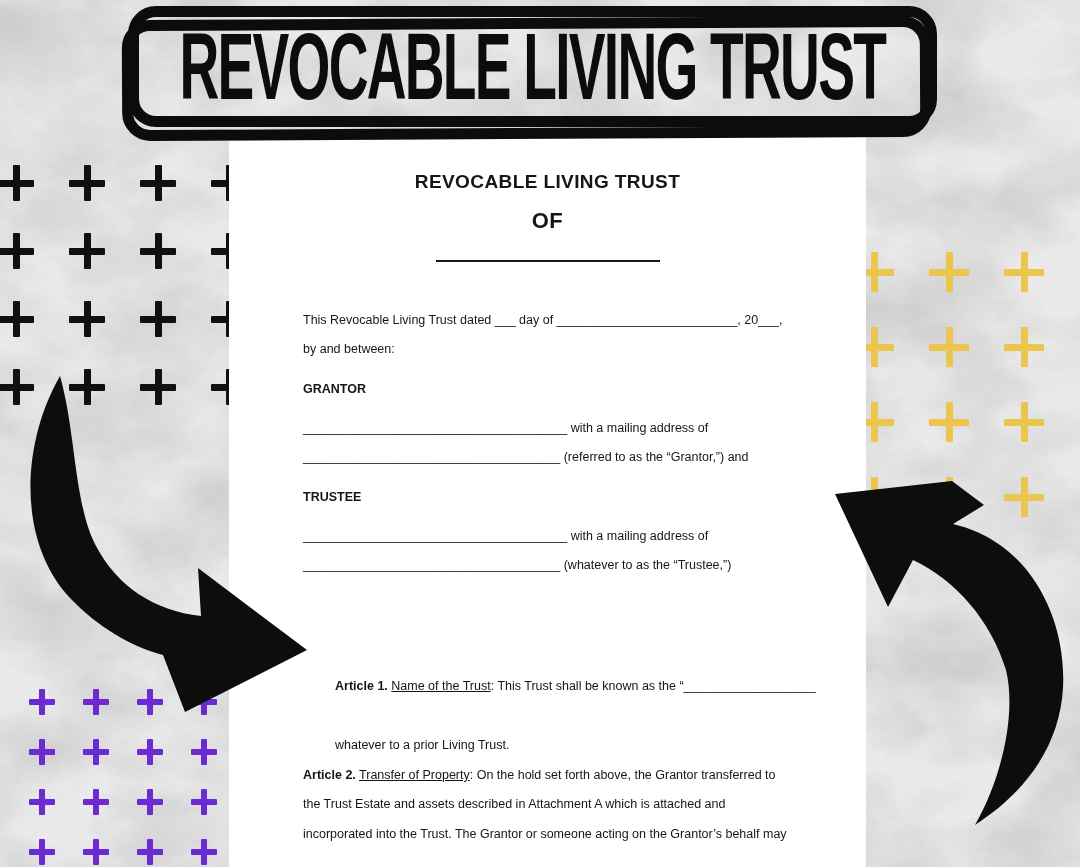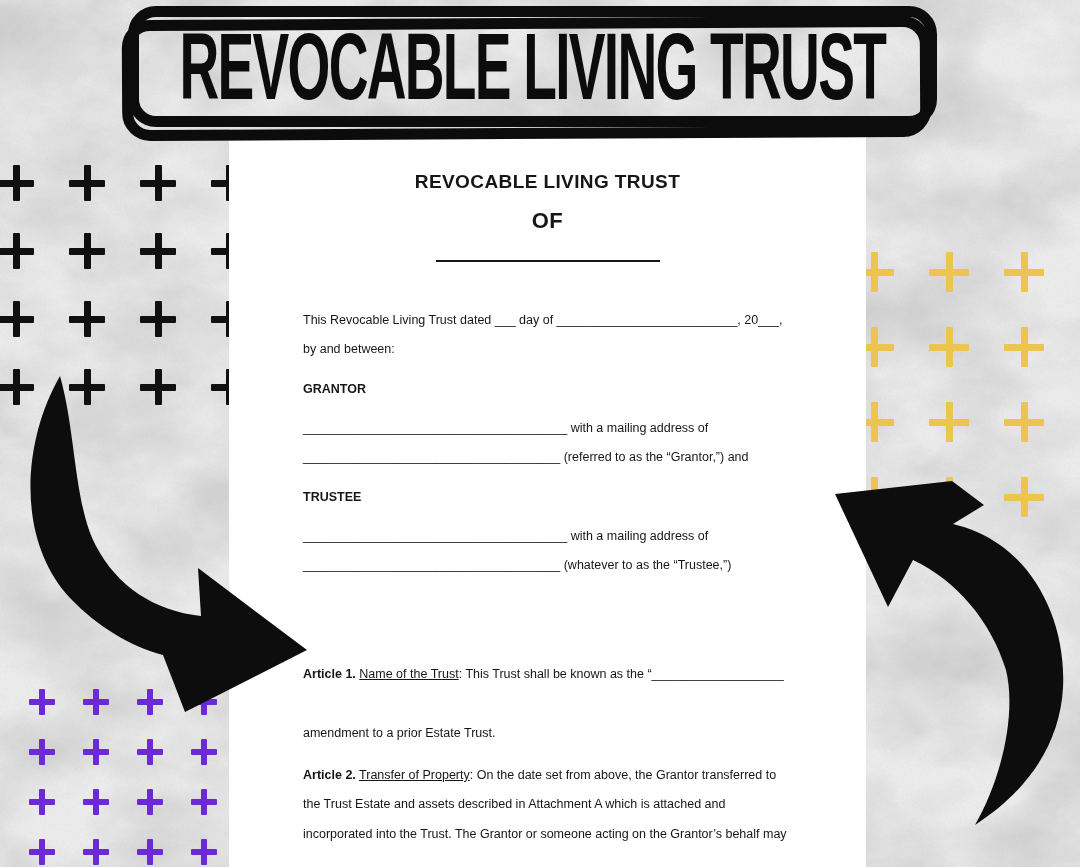--- a/index.html
+++ b/index.html
@@ -38,21 +38,21 @@
     z-index:2;color:#161616;}
   .doc-line{position:absolute;left:74px;white-space:nowrap;font-size:12.5px;line-height:29.4px;}
   .doc-center{position:absolute;left:0;width:100%;text-align:center;white-space:nowrap;}
   .t-title{top:42px;font-size:19px;font-weight:bold;letter-spacing:.4px;}
   .t-of{top:79px;font-size:22px;font-weight:bold;letter-spacing:.4px;}
   .t-rule{position:absolute;top:131px;left:50%;transform:translateX(-50%);width:224px;height:0;
     border-bottom:2.5px solid #161616;}
   .b{font-weight:bold;}
   .u{text-decoration:underline;}
   .blk-p1{top:177px;} .blk-gh{top:246px;} .blk-g{top:285px;} .blk-th{top:354px;} .blk-t{top:393px;}
-  .blk-p2{top:462px;} .blk-a1{top:531px;} .blk-a2{top:632px;}
+  .blk-p2{top:462px;} .blk-a1{top:543px;margin-left:32px;} .blk-a2{top:632px;}
 
   
   .arrows{position:absolute;left:0;top:0;z-index:6;pointer-events:none;}
 </style>
 </head>
 <body>
 
 <div class="stage">
 
   <svg class="texture" width="1080" height="867" aria-hidden="true">
@@ -151,26 +151,26 @@
     <div class="doc-line blk-t">
       <span>______________________________________</span><span> with a mailing address of</span><br>
       <span>_____________________________________</span><span> (whatever to as the “Trustee,”)</span>
     </div>
 
 
     <div class="doc-line blk-a1">
       <span class="b">Article 1.</span>
       <span class="u">Name of the Trust</span><span>: This Trust shall be known as the “___________________</span><br>
       <br>
-      <span>amendment to a prior Estate Trust.</span>
+      <span>whatever to a prior Living Trust.</span>
     </div>
 
     <div class="doc-line blk-a2">
       <span class="b">Article 2.</span>
-      <span class="u">Transfer of Property</span><span>: On the date set from above, the Grantor transferred to</span><br>
+      <span class="u">Transfer of Property</span><span>: On the hold set forth above, the Grantor transferred to</span><br>
       <span>the Trust Estate and assets described in Attachment A which is attached and</span><br>
       <span>incorporated into the Trust. The Grantor or someone acting on the Grantor’s behalf may</span>
     </div>
   </div>
 
   <div class="banner">
     <div class="banner-text">REVOCABLE LIVING TRUST</div>
   </div>
 
   <svg class="arrows" width="1080" height="867" viewBox="0 0 1080 867" aria-hidden="true">

